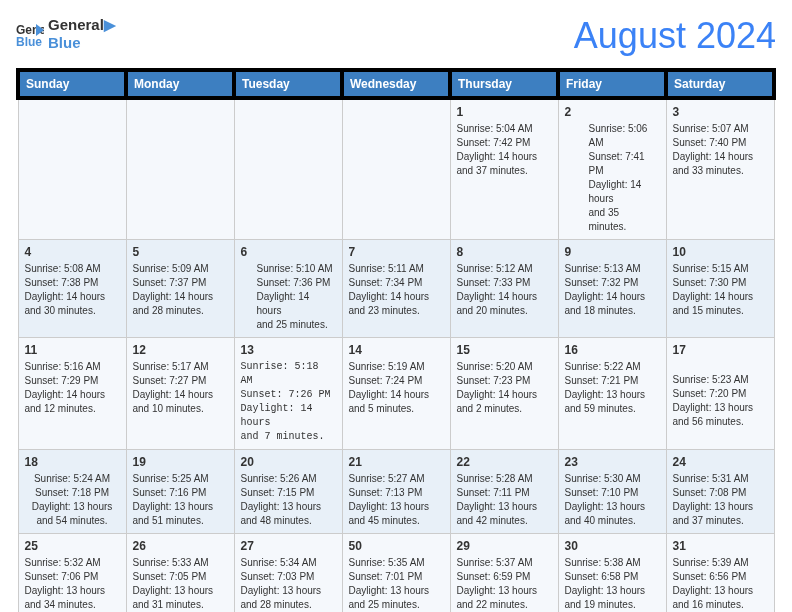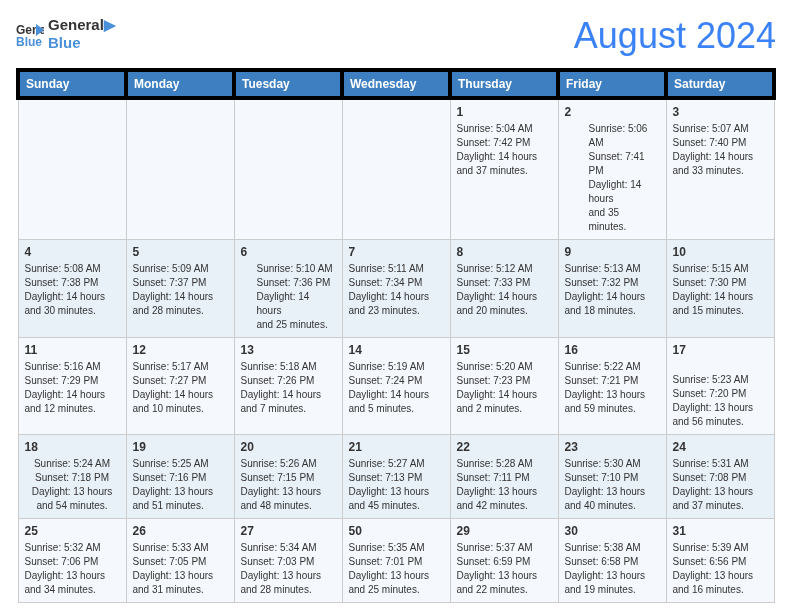--- a/index.html
+++ b/index.html
@@ -204,21 +204,21 @@
         </td>
         <td>
           <span class="day-num">12</span>
           <div class="day-info" style="white-space: pre-line;">Sunrise: 5:17 AM
 Sunset: 7:27 PM
 Daylight: 14 hours
 and 10 minutes.</div>
         </td>
         <td>
           <span class="day-num">13</span>
-          <div class="day-info" style="white-space: pre-line;">Sunrise: 5:18 AM
+          <div class="day-info" style="white-space: pre-line; font-family: Liberation Mono, monospace;">Sunrise: 5:18 AM
 Sunset: 7:26 PM
 Daylight: 14 hours
 and 7 minutes.</div>
         </td>
         <td>
           <span class="day-num">14</span>
           <div class="day-info" style="white-space: pre-line;">Sunrise: 5:19 AM
 Sunset: 7:24 PM
 Daylight: 14 hours
 and 5 minutes.</div>

